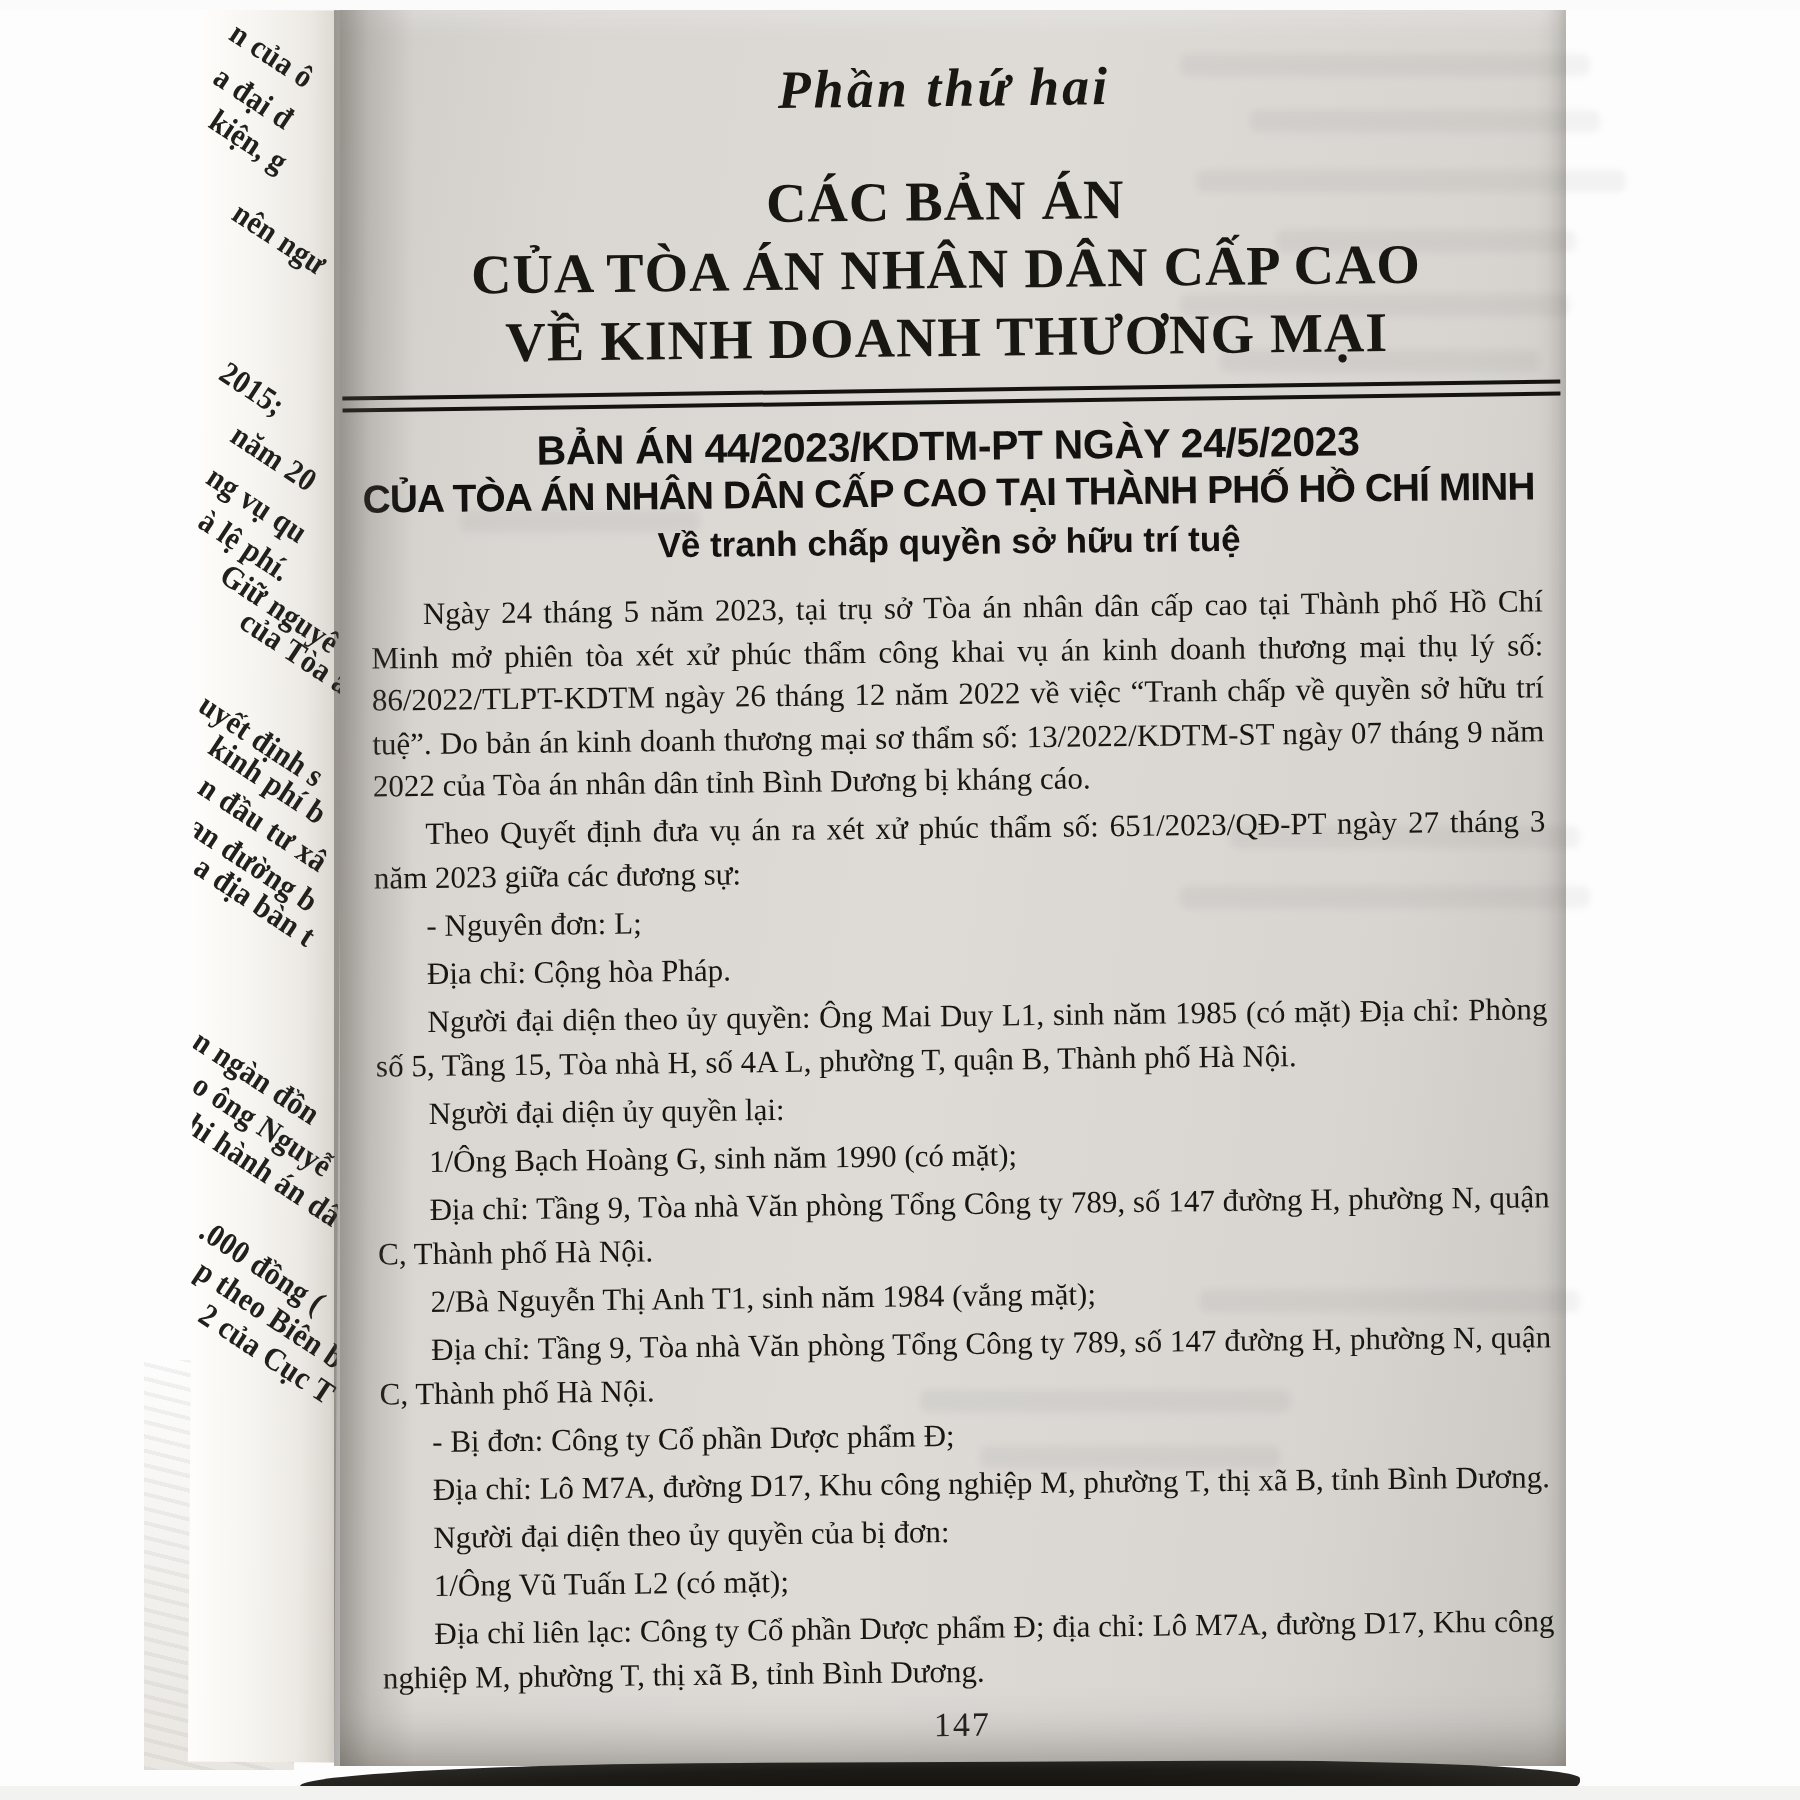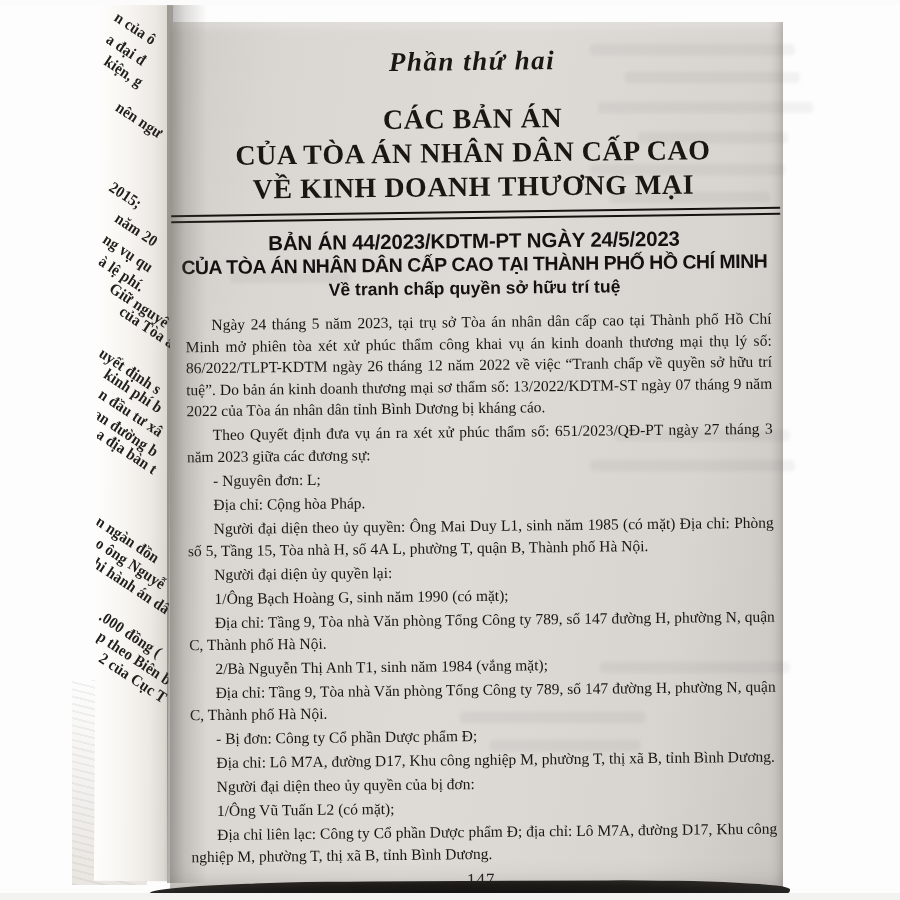--- a/index.html
+++ b/index.html
@@ -31,21 +31,21 @@
   
   .page-stack { position:absolute; left:72px; top:680px; width:75px; height:205px; z-index:1;
     background:repeating-linear-gradient(14deg, rgba(90,85,78,.07) 0 2px, rgba(255,255,255,0) 2px 7px),
                linear-gradient(180deg, rgba(240,238,234,.0), #e9e6e1); }
 
   
   .gutter { position:absolute; left:167px; top:5px; width:40px; height:878px; z-index:4;
     background:linear-gradient(90deg, rgba(62,58,52,.42), rgba(105,100,92,.22) 45%, rgba(140,134,126,0) 100%); }
 
   
-  .page { position:absolute; left:170px; top:22px; width:613px; height:878px; z-index:3;
+  .page { position:absolute; left:170px; top:5px; width:613px; height:878px; z-index:3;
     background:linear-gradient(98deg,#cfccc8 0%,#dad7d3 16%,#dedbd7 48%,#d8d5d1 80%,#c9c6c2 100%);
     box-shadow: inset 0 -26px 26px -16px rgba(62,58,50,.38),
                 inset -8px 0 12px -8px rgba(110,105,98,.55),
                 inset 0 10px 14px -10px rgba(255,255,255,.6); }
   .page-inner { position:absolute; inset:0; transform:rotate(-.65deg); color:#181712; }
 
   
   .ghost { position:absolute; height:11px; background:rgba(58,53,46,.055); filter:blur(1.6px);
     border-radius:4px; z-index:0; }
   .ghost:nth-of-type(1){left:420px;top:22px;width:205px}  .ghost:nth-of-type(2){left:455px;top:50px;width:175px}

